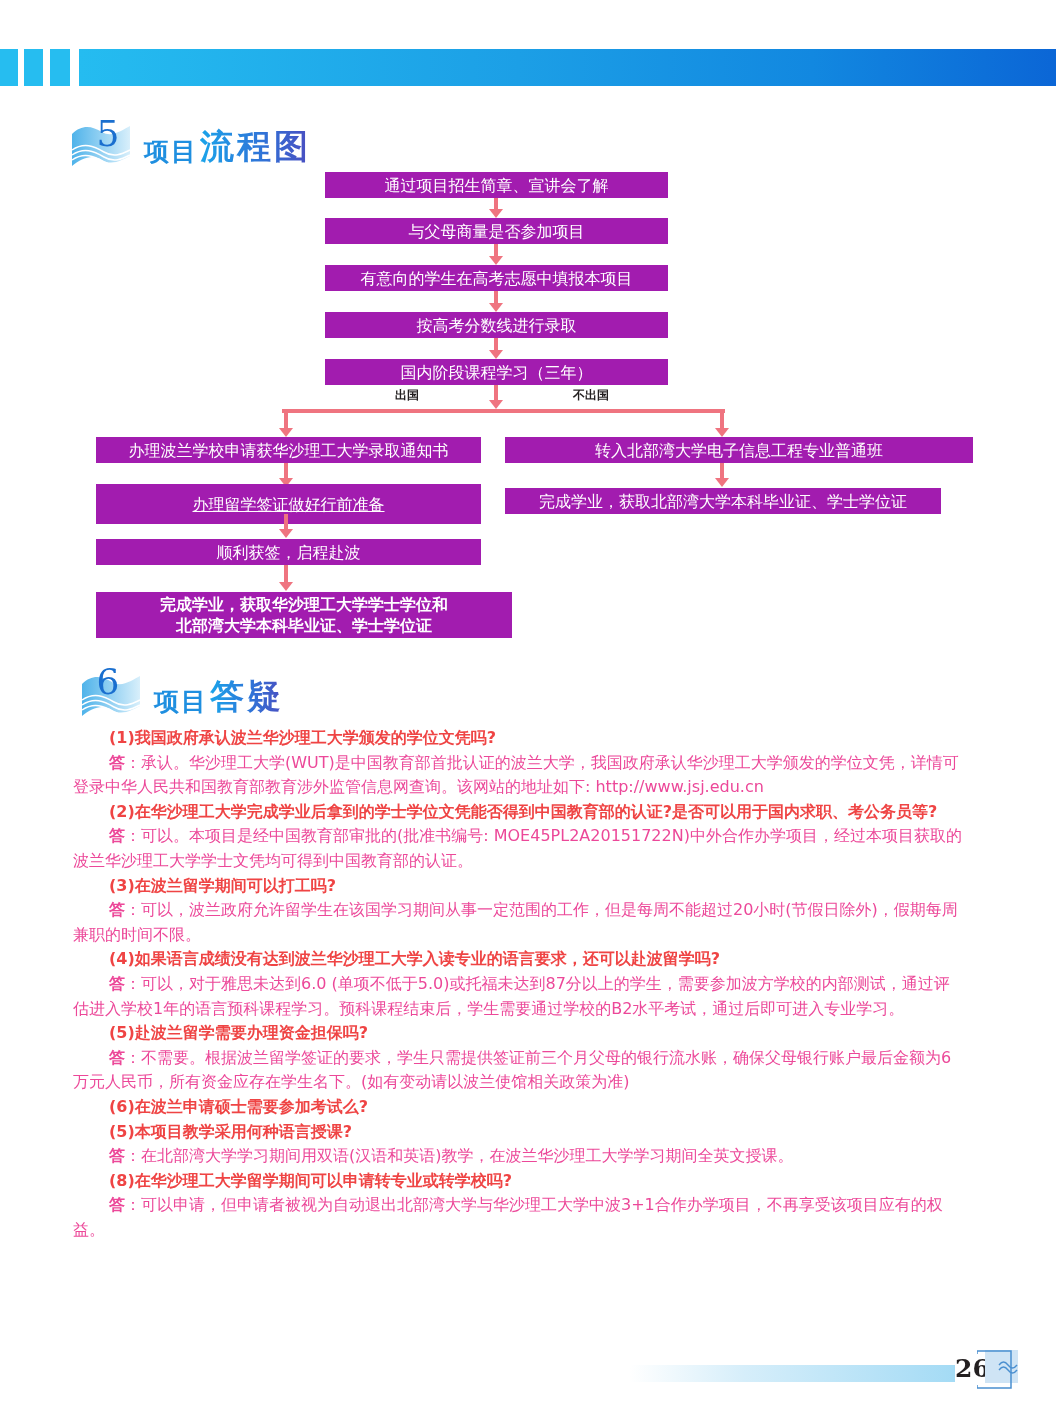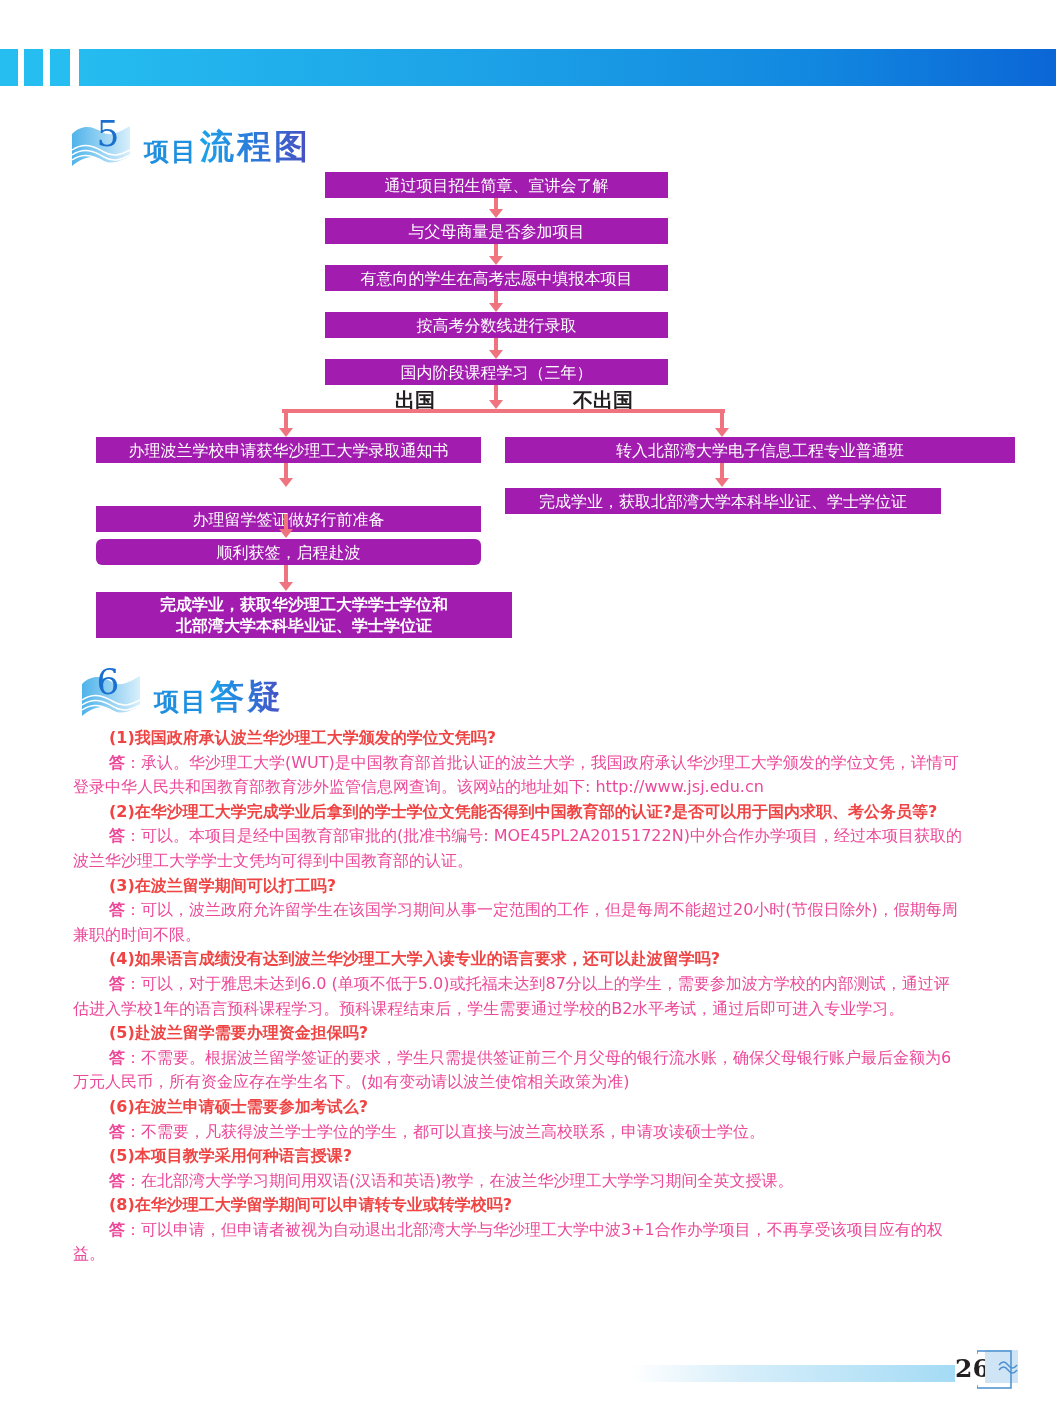--- a/index.html
+++ b/index.html
@@ -29,21 +29,21 @@
   .flow-box { position: absolute; background: #a21caf; color: #ffffff; font-size: 16px;
       display: flex; align-items: center; justify-content: center; text-align: center;
       line-height: 21px; }
   .flow-box.bold { font-weight: bold; flex-direction: column; }
   .arrow { position: absolute; width: 12px; }
   .arrow .shaft { position: absolute; left: 4px; top: 0; width: 4px; background: #ef7480; }
   .arrow .head { position: absolute; left: 0; width: 0; height: 0;
       border-left: 7px solid transparent; border-right: 7px solid transparent;
       border-top: 9px solid #ef7480; margin-left: -1px; }
   .branch-line { position: absolute; background: #ef7480; }
-  .branch-label { position: absolute; font-size: 20px; font-weight: bold; color: #231f20; }
+  .branch-label { position: absolute; font-size: 12px; font-weight: bold; color: #231f20; }
 
   
   .faq { position: absolute; left: 73px; top: 726px; width: 890px; font-size: 16px; line-height: 24.6px; }
   .faq .q { color: #ef4444; font-weight: bold; text-indent: 36px; margin: 0; }
   .faq .a { margin: 0; text-indent: 36px; color: #ec4899; }
   .faq .a .lbl { font-weight: bold; }
 
   
   .footer-bar { position: absolute; left: 630px; top: 1365px; width: 325px; height: 17px;
       background: linear-gradient(90deg, rgba(255,255,255,0) 0%, #d6eefa 35%, #a4dbf5 100%); }
@@ -127,38 +127,38 @@
       <div class="shaft" style="height:20px;"></div>
       <div class="head" style="top:19px;"></div>
     </div>
 
   <div class="flow-box" style="left:96px; top:437px; width:385px; height:26px;">办理波兰学校申请获华沙理工大学录取通知书</div>
   <div class="arrow" style="left:280px; top:463px; height:25px;">
       <div class="shaft" style="height:15px;"></div>
       <div class="head" style="top:15px;"></div>
     </div>
 
-  <div class="flow-box" style="left:96px; top:506px; width:385px; height:26px;">办理留学签证做好行前准备</div>
+  <div class="flow-box" style="left:96px; top:484px; width:385px; height:40px;text-decoration:underline;">办理留学签证做好行前准备</div>
   <div class="arrow" style="left:280px; top:514px; height:25px;">
       <div class="shaft" style="height:15px;"></div>
       <div class="head" style="top:15px;"></div>
     </div>
 
-  <div class="flow-box" style="left:96px; top:539px; width:385px; height:26px;border-radius:6px;">顺利获签，启程赴波</div>
+  <div class="flow-box" style="left:96px; top:539px; width:385px; height:26px;">顺利获签，启程赴波</div>
   <div class="arrow" style="left:280px; top:565px; height:27px;">
       <div class="shaft" style="height:17px;"></div>
       <div class="head" style="top:17px;"></div>
     </div>
 
   <div class="flow-box bold" style="left:96px; top:592px; width:416px; height:46px;">
     <span>完成学业，获取华沙理工大学学士学位和</span>
     <span>北部湾大学本科毕业证、学士学位证</span>
   </div>
 
-  <div class="flow-box" style="left:505px; top:437px; width:510px; height:26px;">转入北部湾大学电子信息工程专业普通班</div>
+  <div class="flow-box" style="left:505px; top:437px; width:468px; height:26px;">转入北部湾大学电子信息工程专业普通班</div>
   <div class="arrow" style="left:716px; top:463px; height:25px;">
       <div class="shaft" style="height:15px;"></div>
       <div class="head" style="top:15px;"></div>
     </div>
 
   <div class="flow-box" style="left:505px; top:488px; width:436px; height:26px;">完成学业，获取北部湾大学本科毕业证、学士学位证</div>
 </div>
 
 <div class="section-header" style="left:80px; top:658px;">
   <div class="section-icon">
@@ -192,21 +192,20 @@
   <p class="q">(3)在波兰留学期间可以打工吗?</p>
   <p class="a"><span class="lbl">答</span><span>：可以，波兰政府允许留学生在该国学习期间从事一定范围的工作，但是每周不能超过20小时(节假日除外)，假期每周兼职的时间不限。</span></p>
 
   <p class="q">(4)如果语言成绩没有达到波兰华沙理工大学入读专业的语言要求，还可以赴波留学吗?</p>
   <p class="a"><span class="lbl">答</span><span>：可以，对于雅思未达到6.0 (单项不低于5.0)或托福未达到87分以上的学生，需要参加波方学校的内部测试，通过评估进入学校1年的语言预科课程学习。预科课程结束后，学生需要通过学校的B2水平考试，通过后即可进入专业学习。</span></p>
 
   <p class="q">(5)赴波兰留学需要办理资金担保吗?</p>
   <p class="a"><span class="lbl">答</span><span>：不需要。根据波兰留学签证的要求，学生只需提供签证前三个月父母的银行流水账，确保父母银行账户最后金额为6万元人民币，所有资金应存在学生名下。(如有变动请以波兰使馆相关政策为准)</span></p>
 
   <p class="q">(6)在波兰申请硕士需要参加考试么?</p>
-  <p class="a"><span class="lbl">答</span><span>：不需要，凡获得波兰学士学位的学生，都可以直接与波兰高校联系，申请攻读硕士学位。</span></p>
 
   <p class="q">(5)本项目教学采用何种语言授课?</p>
   <p class="a"><span class="lbl">答</span><span>：在北部湾大学学习期间用双语(汉语和英语)教学，在波兰华沙理工大学学习期间全英文授课。</span></p>
 
   <p class="q">(8)在华沙理工大学留学期间可以申请转专业或转学校吗?</p>
   <p class="a"><span class="lbl">答</span><span>：可以申请，但申请者被视为自动退出北部湾大学与华沙理工大学中波3+1合作办学项目，不再享受该项目应有的权益。</span></p>
 </div>
 
 <div class="footer-bar"></div>
 <span class="page-number">26</span>

